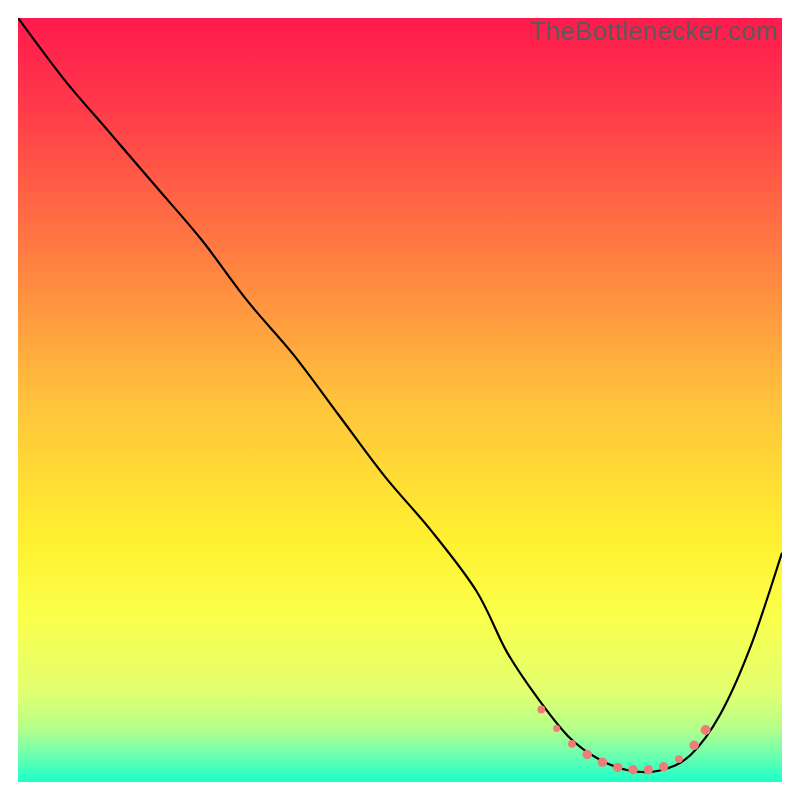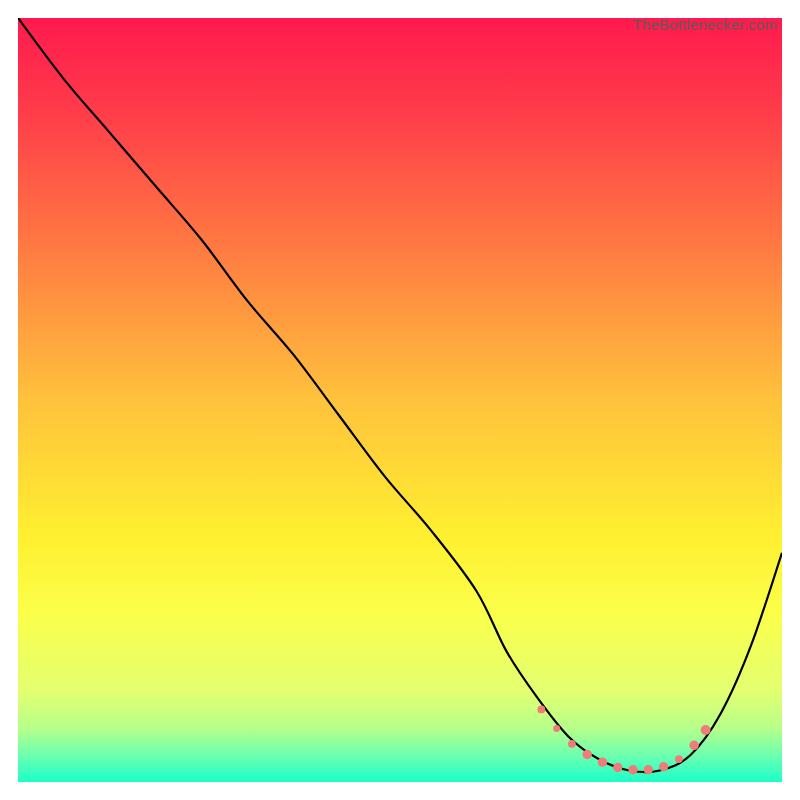--- a/index.html
+++ b/index.html
@@ -21,21 +21,21 @@
     top: 18px;
     width: 764px;
     height: 764px;
     box-sizing: border-box;
   }
   .attribution {
     position: absolute;
     top: -2px;
     right: 4px;
     font-family: Arial, Helvetica, sans-serif;
-    font-size: 15px;
+    font-size: 26px;
     color: #5a5a5a;
     font-weight: 500;
     letter-spacing: 0.2px;
     margin-left: 24px;
   }
   svg {
     display: block;
   }
 </style>
 </head>

